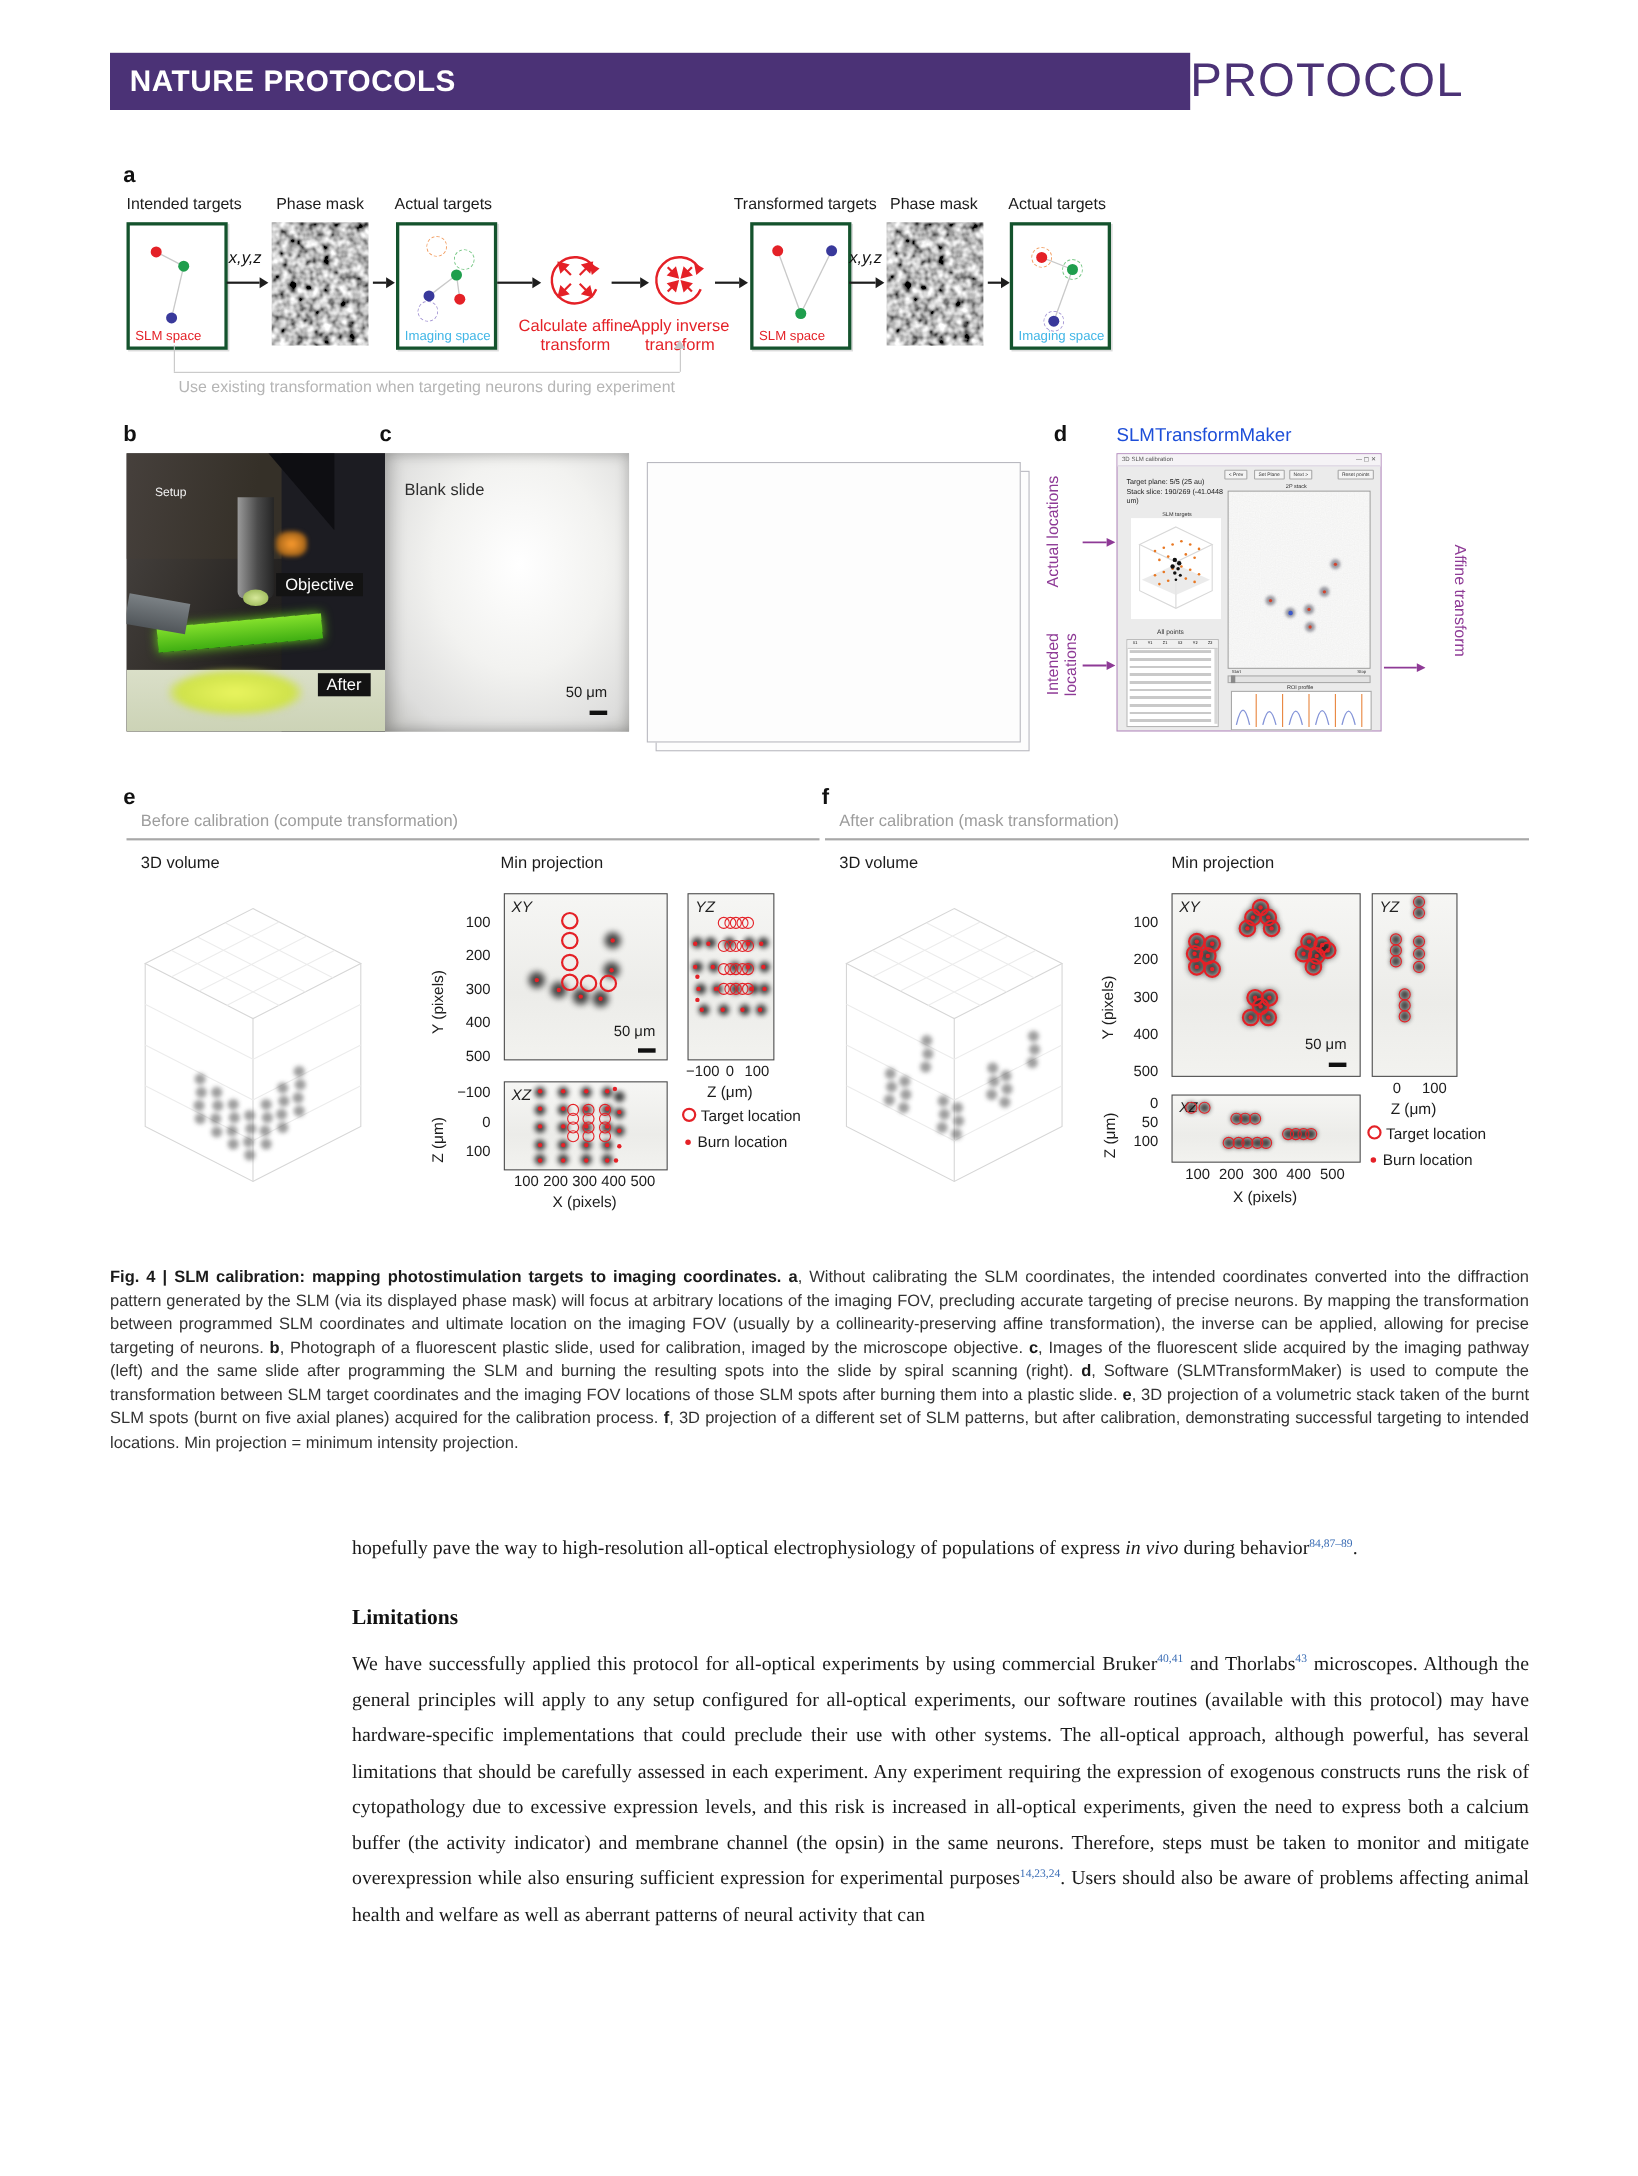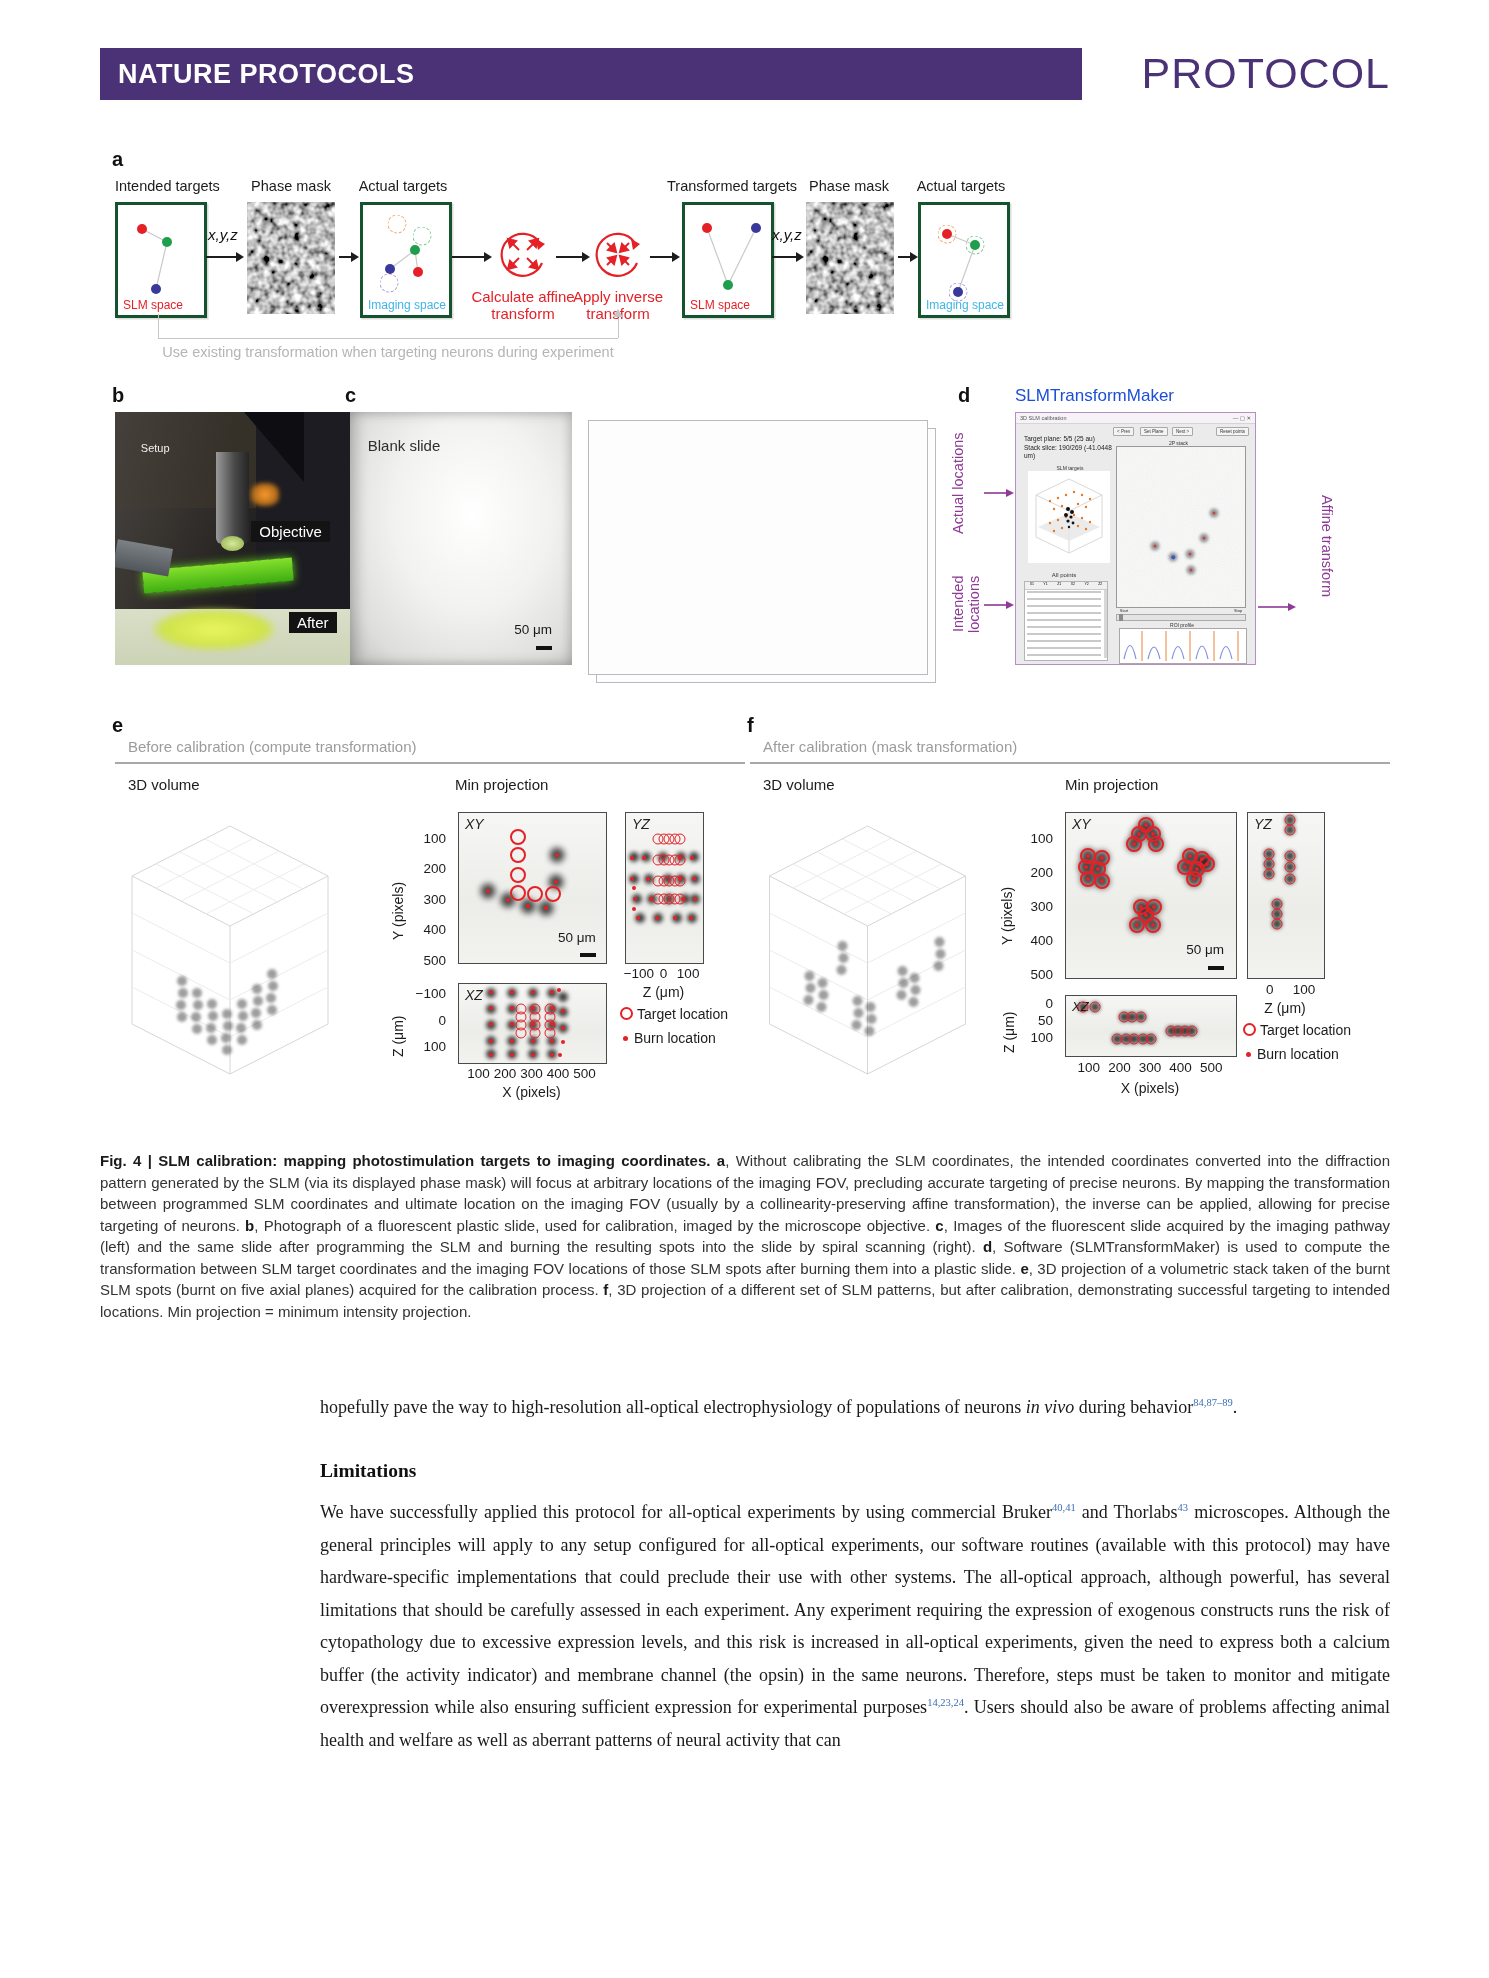--- a/index.html
+++ b/index.html
@@ -1,21 +1,21 @@
 <!DOCTYPE html>
 <html><head>
 <meta charset="utf-8">
 <style>
   html,body{margin:0;padding:0;background:#fff}
   #page{position:relative;width:1489px;height:1978px;background:#fff;font-family:"Liberation Sans",sans-serif;overflow:hidden}
   .abs{position:absolute}
   
   .hbar{position:absolute;left:100px;top:48px;width:982px;height:52px;background:#4b3276}
   .hbar span{display:block;color:#fff;font-weight:bold;font-size:27px;letter-spacing:.5px;line-height:52px;padding-left:18px;font-family:"Liberation Sans",sans-serif}
-  .ptitle{position:absolute;left:1082px;top:44px;width:308px;height:58px;text-align:right;font-size:43px;color:#4b3276;letter-spacing:1px;line-height:58px}
+  .ptitle{position:absolute;left:1082px;top:44px;width:308px;height:58px;font-size:43px;color:#4b3276;letter-spacing:1px;line-height:58px}
   
   .plabel{position:absolute;font-weight:bold;font-size:20px;color:#111}
   .collbl{position:absolute;font-size:14.5px;color:#1c1c1c;white-space:nowrap}
   .box{position:absolute;width:86px;height:110px;border:3px solid #14532d;background:#fff;box-shadow:1.5px 1.5px 0 #dcdcdc}
   .box svg{position:absolute;left:0;top:0}
   .spacelbl{position:absolute;left:5px;bottom:3px;font-size:12px;white-space:nowrap}
   .red{color:#e42127}.cyan{color:#41b6e6}
   .pm{position:absolute;border-radius:50%;transform:translate(-50%,-50%)}
   .dr{width:10px;height:10px;background:#e42127}
   .dg{width:10px;height:10px;background:#1f9e4d}
@@ -886,18 +886,18 @@
       <span style="left: 50%; top: 0px; transform: translateX(-50%);">300</span>
       <span style="left: 68%; top: 0px; transform: translateX(-50%);">400</span>
       <span style="left: 86%; top: 0px; transform: translateX(-50%);">500</span>
     </div>
   <div class="haxis" style="left:1065px;top:1080px;width:170px">X (pixels)</div>
   <div class="legrow" style="left:1243px;top:1022px"><span class="legring"></span><span>Target location</span></div>
   <div class="legrow" style="left:1243px;top:1046px"><span class="legdot"></span><span>Burn location</span></div>
 
   <div class="caption"><span class="rb">Fig. 4 | SLM calibration: mapping photostimulation targets to imaging coordinates. </span><span class="rb">a</span><span>, Without calibrating the SLM coordinates, the intended coordinates converted into the diffraction pattern generated by the SLM (via its displayed phase mask) will focus at arbitrary locations of the imaging FOV, precluding accurate targeting of precise neurons. By mapping the transformation between programmed SLM coordinates and ultimate location on the imaging FOV (usually by a collinearity-preserving affine transformation), the inverse can be applied, allowing for precise targeting of neurons. </span><span class="rb">b</span><span>, Photograph of a fluorescent plastic slide, used for calibration, imaged by the microscope objective. </span><span class="rb">c</span><span>, Images of the fluorescent slide acquired by the imaging pathway (left) and the same slide after programming the SLM and burning the resulting spots into the slide by spiral scanning (right). </span><span class="rb">d</span><span>, Software (SLMTransformMaker) is used to compute the transformation between SLM target coordinates and the imaging FOV locations of those SLM spots after burning them into a plastic slide. </span><span class="rb">e</span><span>, 3D projection of a volumetric stack taken of the burnt SLM spots (burnt on five axial planes) acquired for the calibration process. </span><span class="rb">f</span><span>, 3D projection of a different set of SLM patterns, but after calibration, demonstrating successful targeting to intended locations. Min projection = minimum intensity projection.</span></div>
 
-  <div class="bodytxt" style="top:1392px;line-height:31px"><span>hopefully pave the way to high-resolution all-optical electrophysiology of populations of neurons </span><span class="ri">in vivo</span><span> during behavior</span><sup class="rblue">84,87–89</sup><span>.</span></div>
+  <div class="bodytxt" style="top:1392px;line-height:31px"><span>hopefully pave the way to high-resolution all-optical electrophysiology of populations of express </span><span class="ri">in vivo</span><span> during behavior</span><sup class="rblue">84,87–89</sup><span>.</span></div>
   <div class="bheading" style="top:1460px">Limitations</div>
   <div class="bodytxt" style="top:1496px;line-height:32.5px"><span>We have successfully applied this protocol for all-optical experiments by using commercial Bruker</span><sup class="rblue">40,41</sup><span> and Thorlabs</span><sup class="rblue">43</sup><span> microscopes. Although the general principles will apply to any setup configured for all-optical experiments, our software routines (available with this protocol) may have hardware-specific implementations that could preclude their use with other systems. The all-optical approach, although powerful, has several limitations that should be carefully assessed in each experiment. Any experiment requiring the expression of exogenous constructs runs the risk of cytopathology due to excessive expression levels, and this risk is increased in all-optical experiments, given the need to express both a calcium buffer (the activity indicator) and membrane channel (the opsin) in the same neurons. Therefore, steps must be taken to monitor and mitigate overexpression while also ensuring sufficient expression for experimental purposes</span><sup class="rblue">14,23,24</sup><span>. Users should also be aware of problems affecting animal health and welfare as well as aberrant patterns of neural activity that can</span></div>
 
 
 </div>
 
 </body></html>

